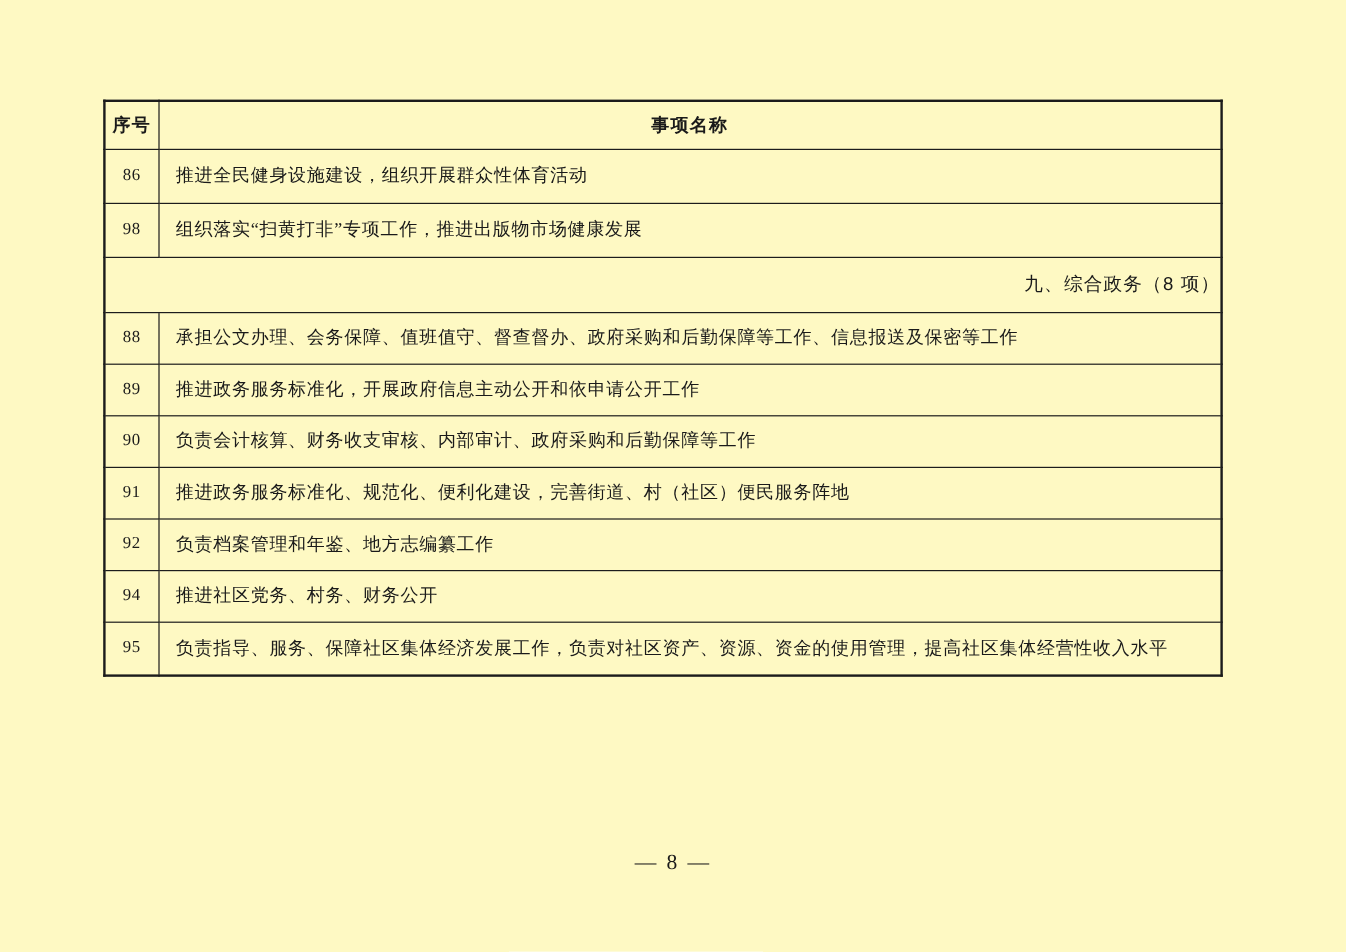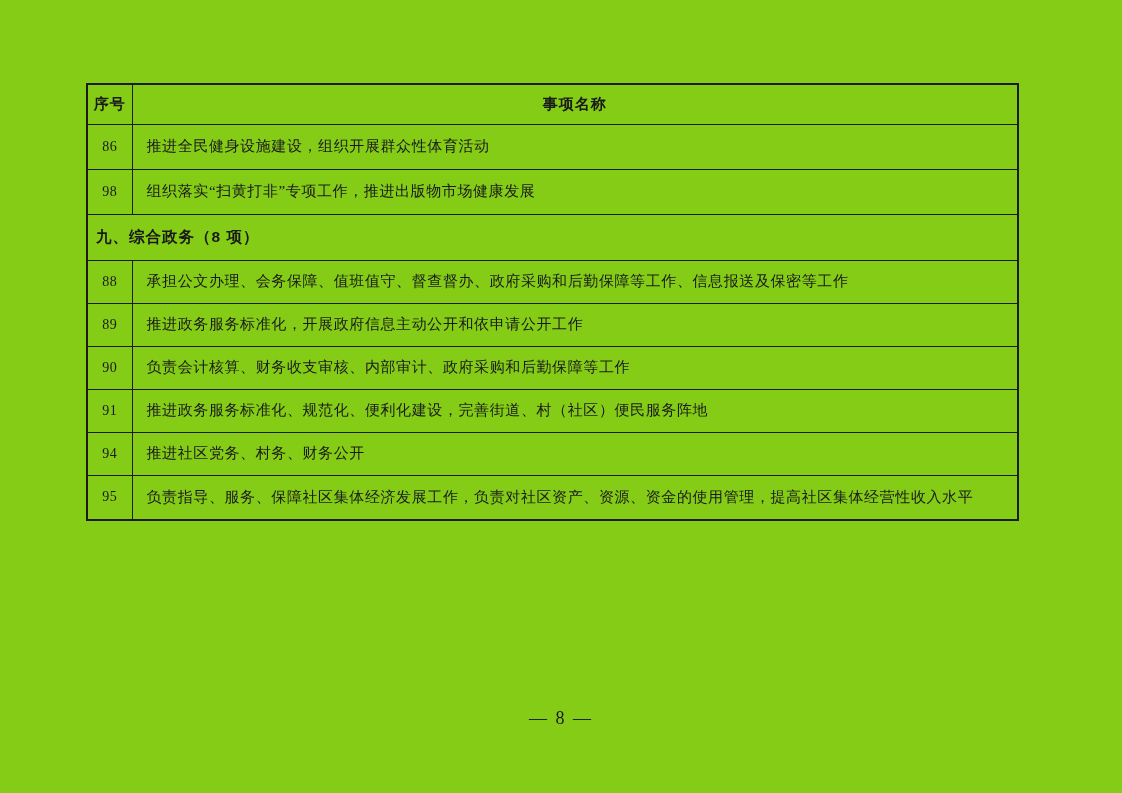--- a/index.html
+++ b/index.html
@@ -10,21 +10,21 @@
     position: relative;
     font-family: "Liberation Serif", "DejaVu Serif", serif;
     color: #1a1a1a;
     overflow: hidden;
   }
   .page {
     position: absolute;
     left: 0; top: 0;
     width: 1122px;
     height: 793px;
-    background: #84cc16;
+    background: #fef9c3;
   }
   table.items {
     position: absolute;
     left: 86px;
     top: 83px;
     width: 933px;
     border-collapse: collapse;
     table-layout: fixed;
     border: 2px solid #1c1c1c;
   }
@@ -52,23 +52,23 @@
     text-align: left;
     font-size: 15px;
     padding-left: 14px;
     padding-right: 10px;
     letter-spacing: 0.6px;
     margin-left: 30px;
   }
   tr.section-row { height: 46px; }
   tr.section-row td {
     font-family: "Liberation Sans", "DejaVu Sans", sans-serif;
-    font-weight: bold;
+    font-weight: normal;
     font-size: 15.5px;
-    text-align: left;
+    text-align: right;
     padding-left: 8px;
     letter-spacing: 1px;
   }
   .page-footer {
     position: absolute;
     left: 0;
     top: 708px;
     width: 1122px;
     text-align: center;
     font-size: 18px;
@@ -115,20 +115,24 @@
       </tr>
       <tr class="data-row">
         <td class="idx">90</td>
         <td class="name">负责会计核算、财务收支审核、内部审计、政府采购和后勤保障等工作</td>
       </tr>
       <tr class="data-row">
         <td class="idx">91</td>
         <td class="name">推进政务服务标准化、规范化、便利化建设，完善街道、村（社区）便民服务阵地</td>
       </tr>
       <tr class="data-row">
+        <td class="idx">92</td>
+        <td class="name">负责档案管理和年鉴、地方志编纂工作</td>
+      </tr>
+      <tr class="data-row">
         <td class="idx">94</td>
         <td class="name">推进社区党务、村务、财务公开</td>
       </tr>
       <tr class="data-row tall">
         <td class="idx">95</td>
         <td class="name">负责指导、服务、保障社区集体经济发展工作，负责对社区资产、资源、资金的使用管理，提高社区集体经营性收入水平</td>
       </tr>
     </tbody>
   </table>
 

